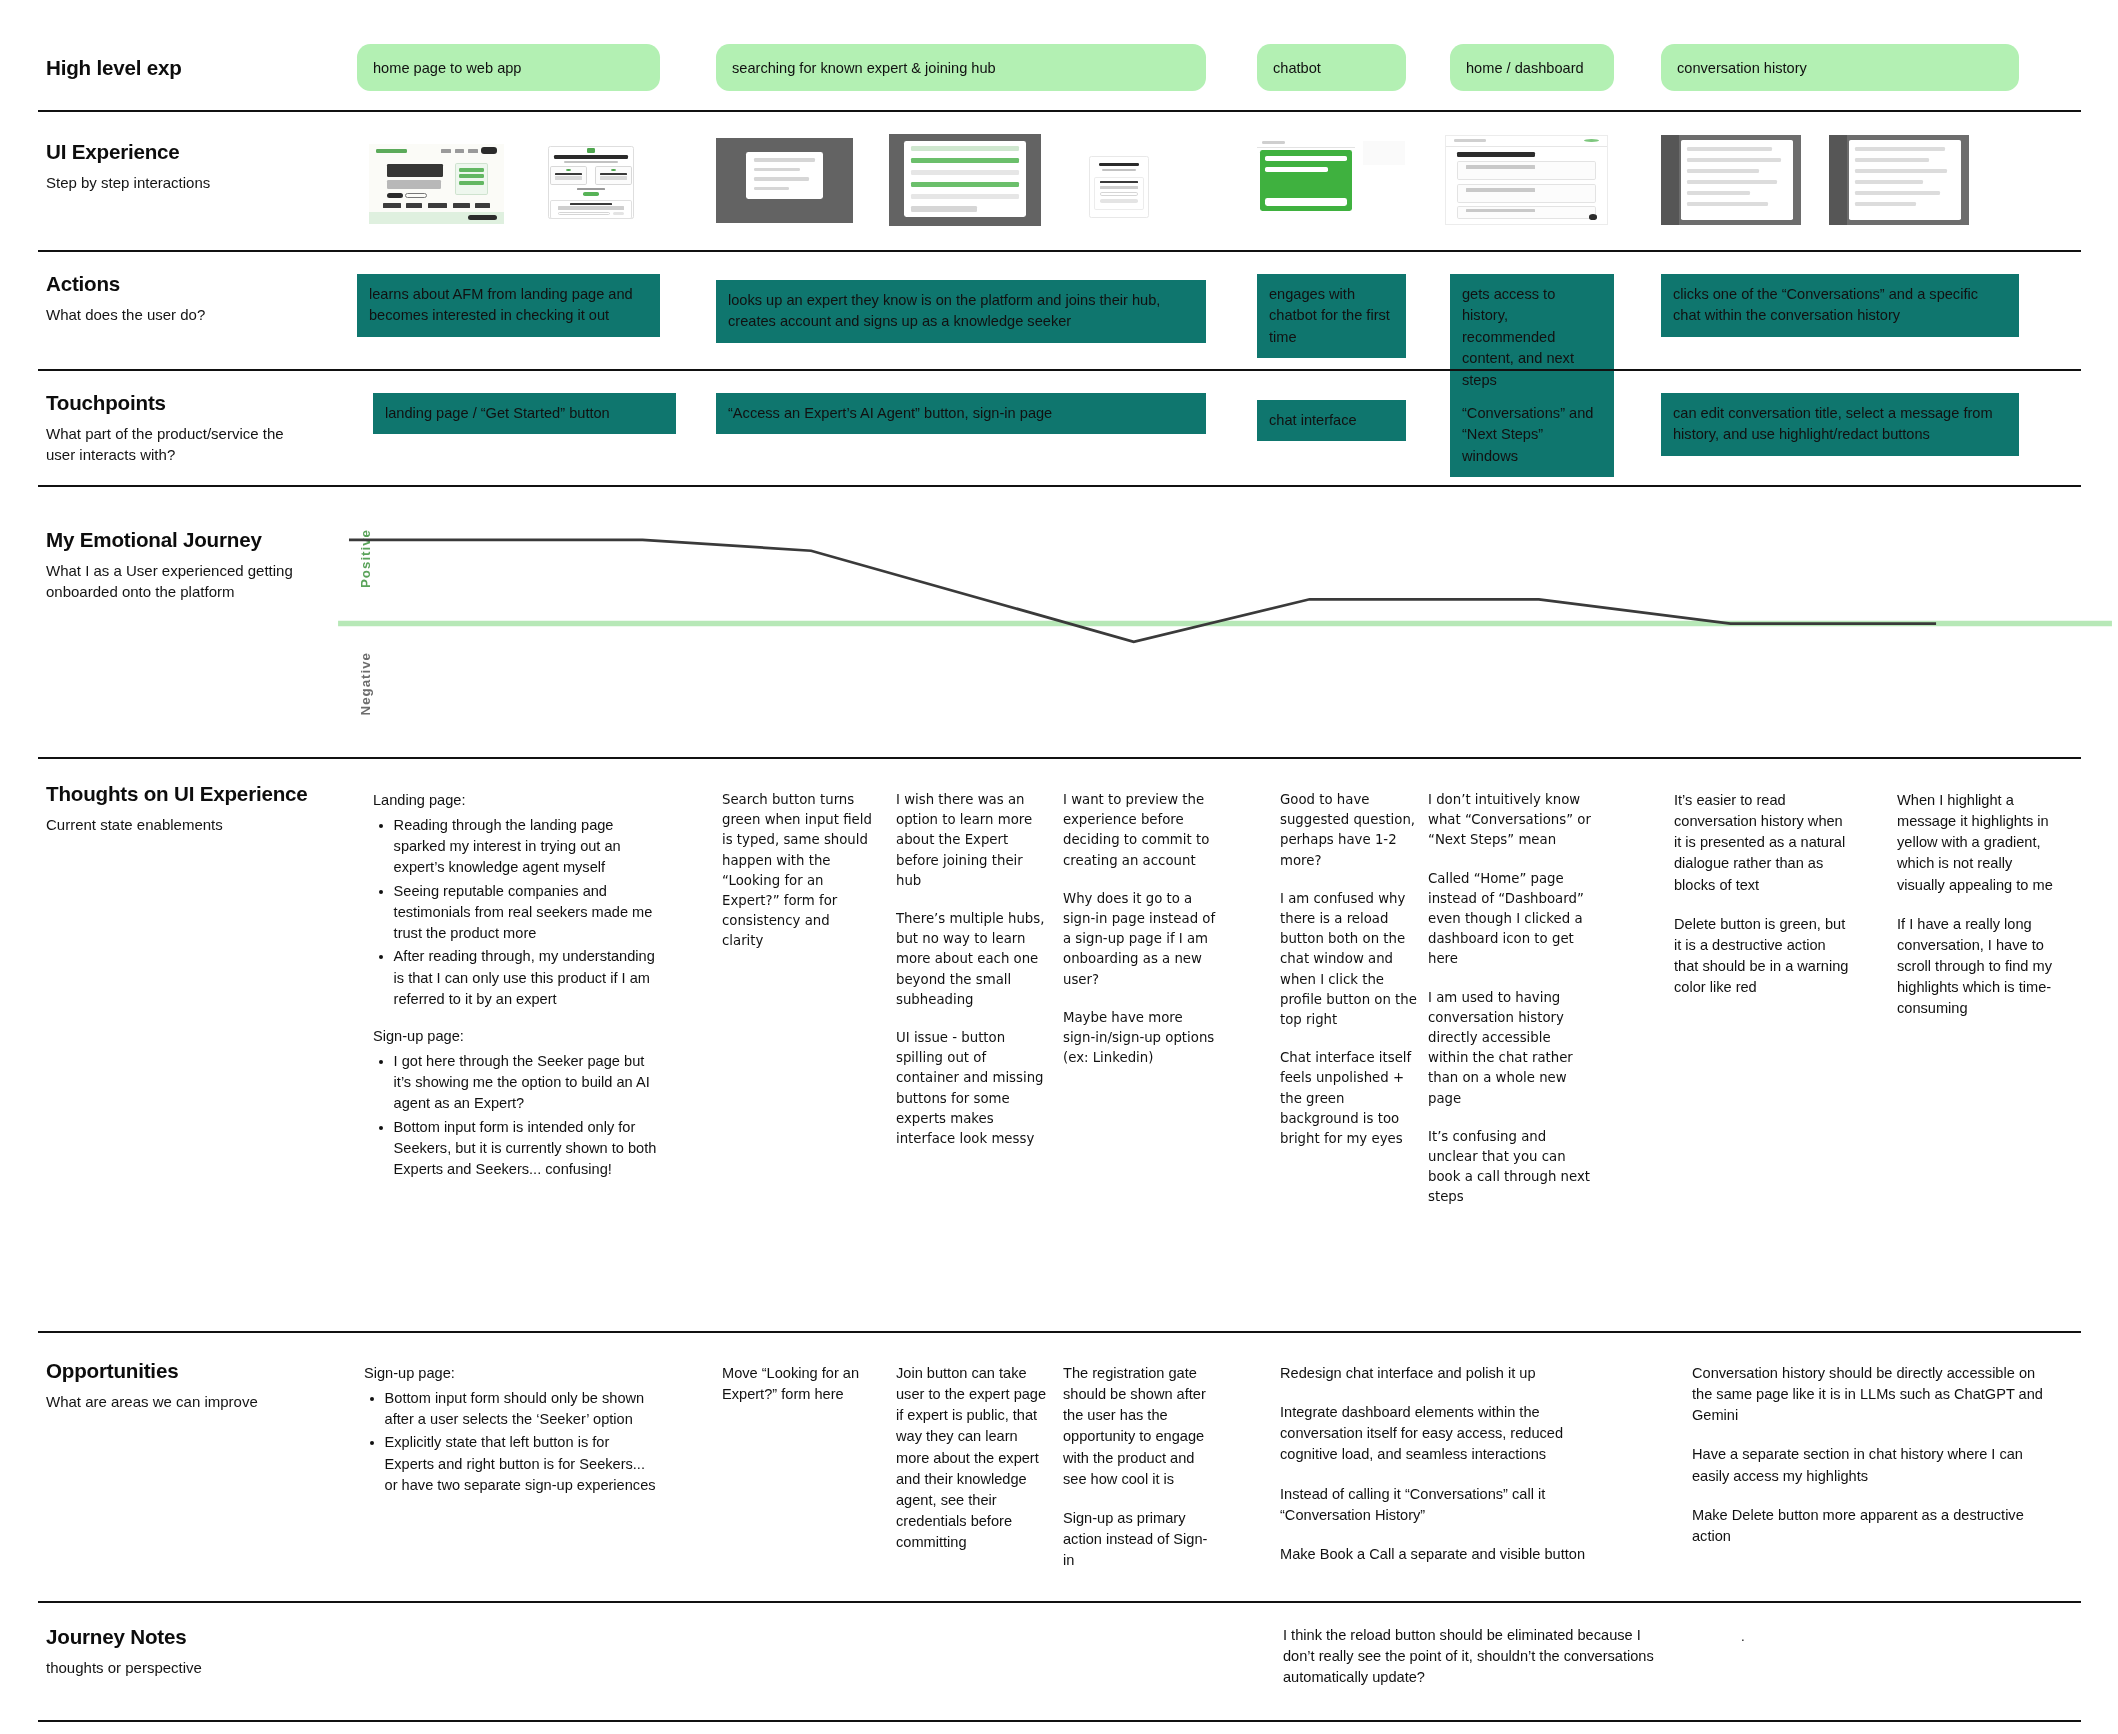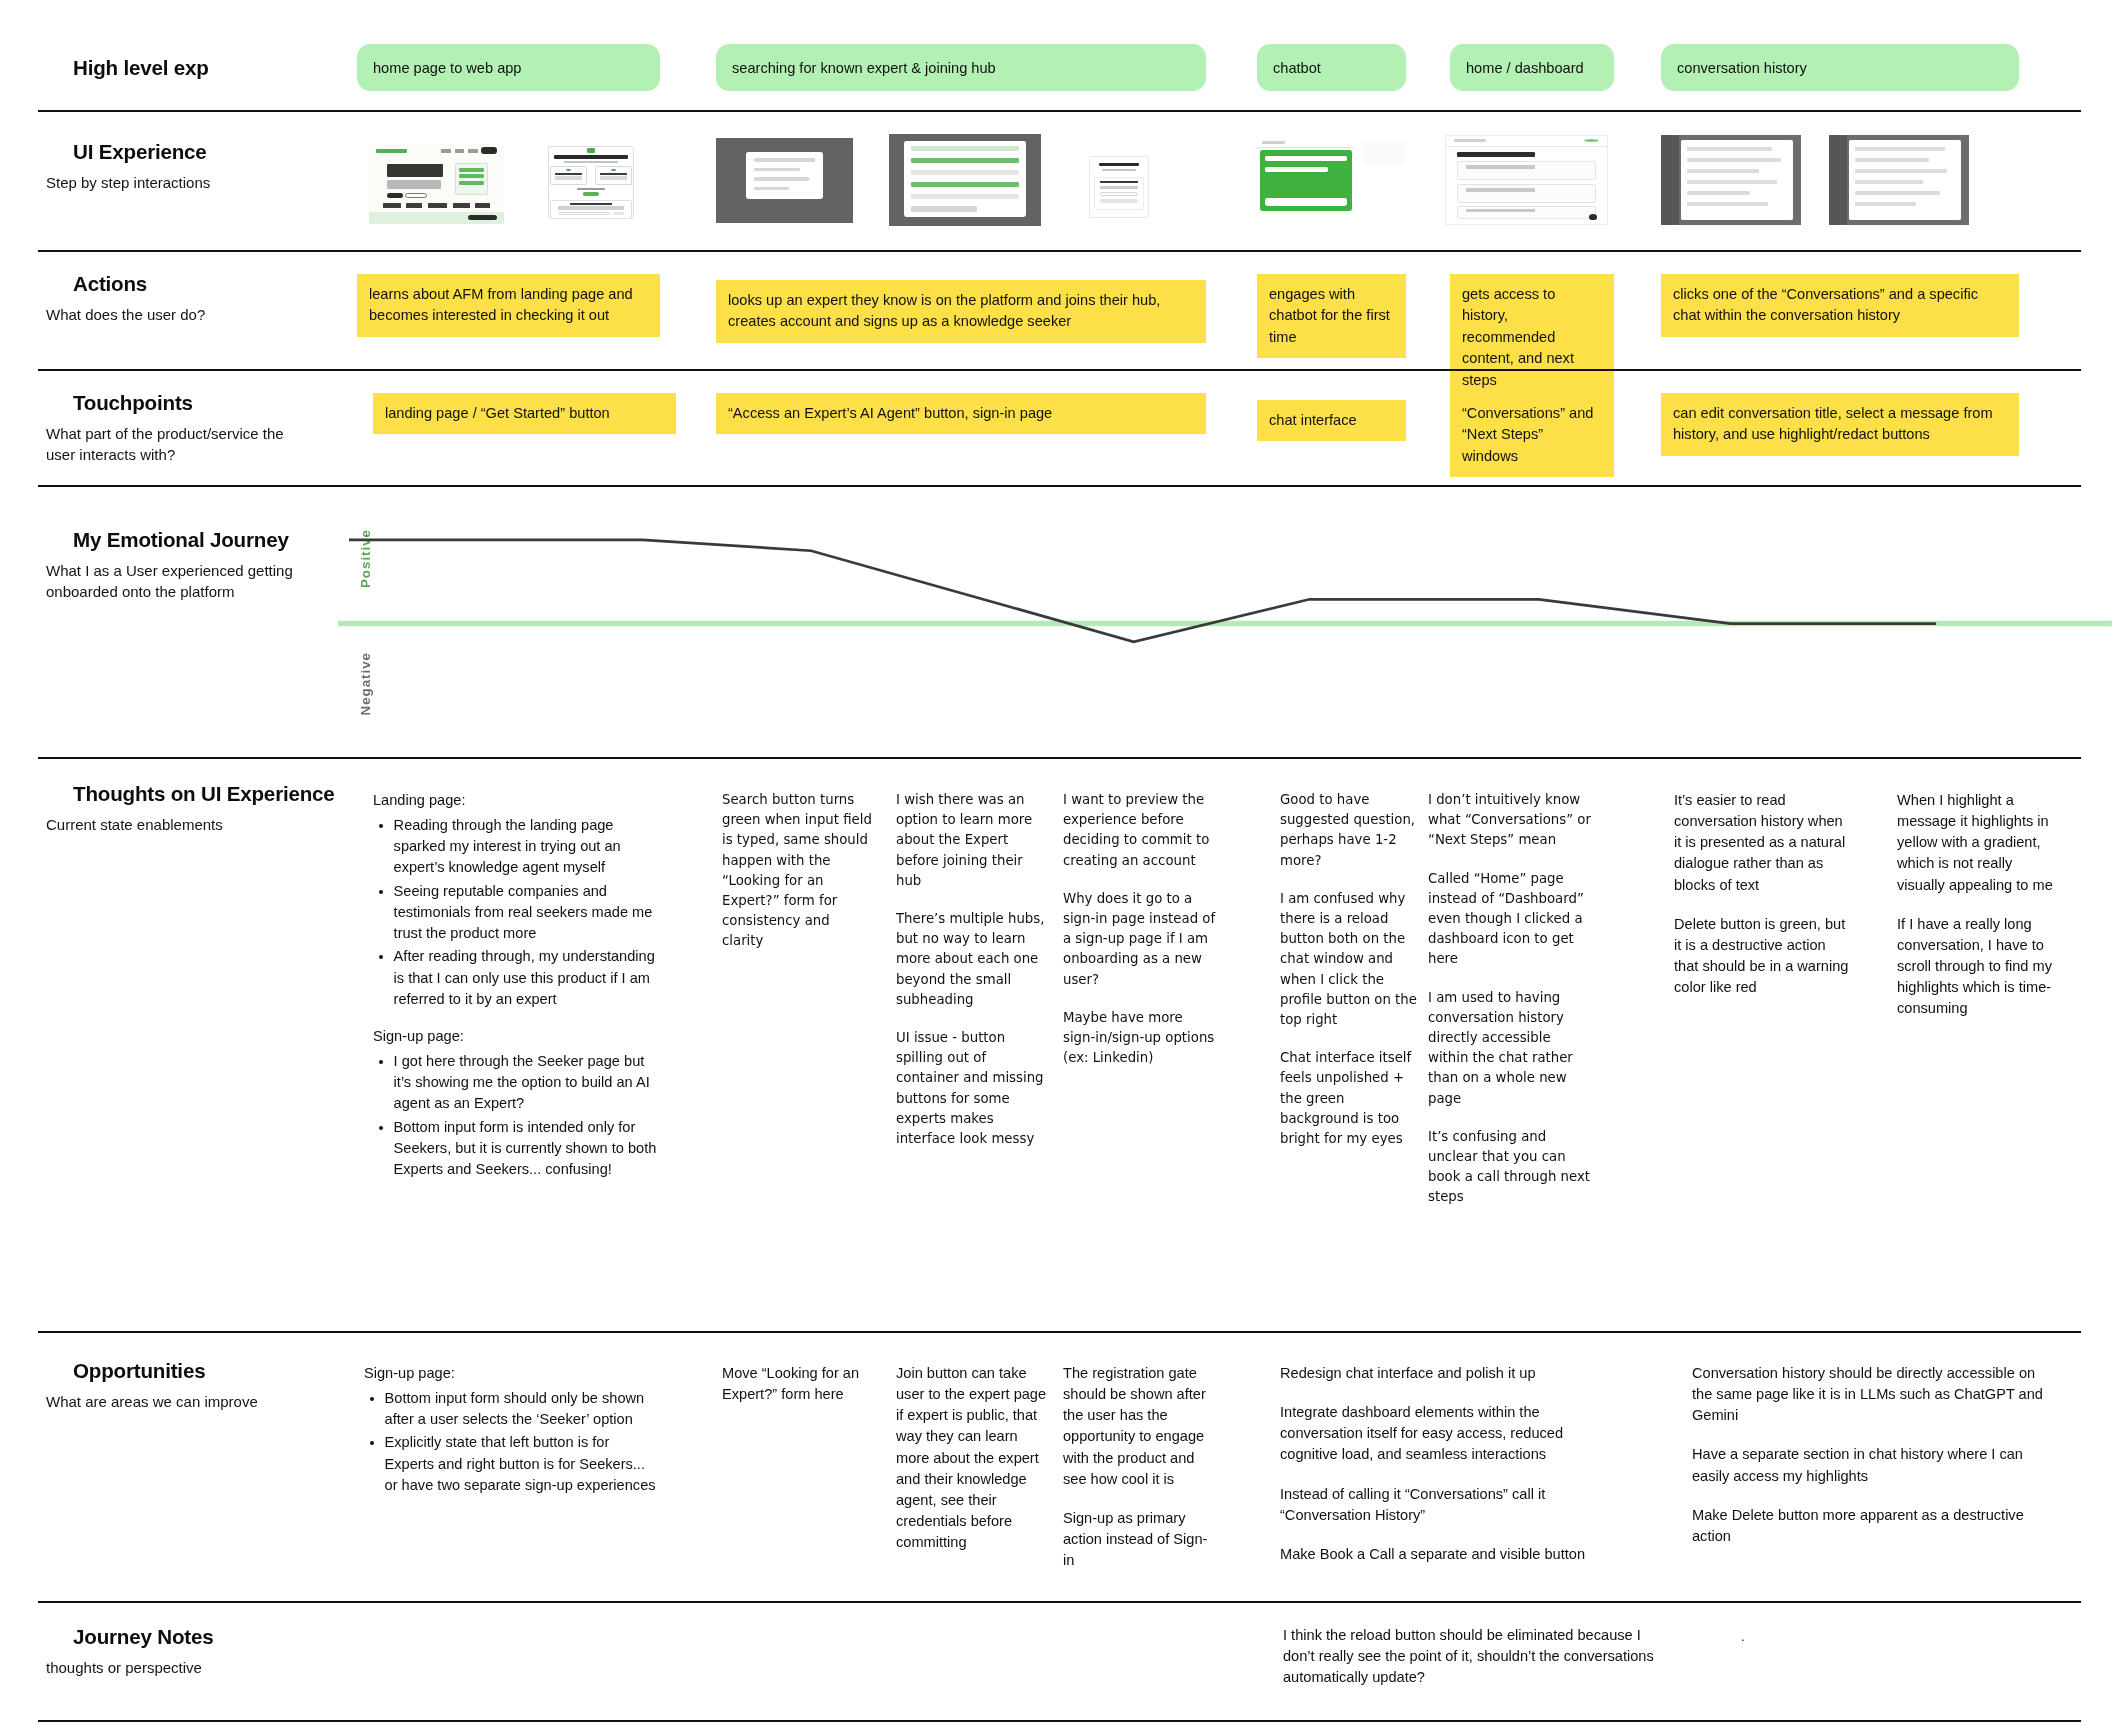--- a/index.html
+++ b/index.html
@@ -18,21 +18,21 @@
 
   
   .row { position: relative; width: 2119px; }
   .rule {
     position: absolute; left: 38px; right: 38px;
     height: 1.8px; background: #111111;
   }
   .label-block { position: absolute; left: 46px; }
   .label-title {
     font-size: 20.6px; font-weight: 700; letter-spacing: -0.2px;
-    line-height: 1.15; color: #0d0d0d; margin-left: 27px;
+    line-height: 1.15; color: #0d0d0d;
   }
   .label-sub {
     font-size: 15px; font-weight: 400; line-height: 1.45;
     color: #141414; margin-top: 8px; max-width: 261px;
   }
 
   
   .pill {
     position: absolute;
     background: #b3f0b3;
@@ -157,21 +157,21 @@
 
   
   .tb-conv { background: #6d6d6d; }
   .tb-conv .sheet { position: absolute; left: 14%; top: 6%; right: 6%; bottom: 6%; background: #ffffff; border-radius: 1.8px; }
   .tb-conv .sheet .ln { position: absolute; left: 6%; height: 5%; background: #dcdcdc; border-radius: 1.2px; display: block; }
   .tb-conv .side { position: absolute; left: 0; top: 0; bottom: 0; width: 13%; background: #565656; }
 
   
   .gbox {
     position: absolute;
-    background: #fde047;
+    background: #0f766e;
     padding: 9.7px 12px;
     font-size: 14.6px;
     line-height: 1.48;
     color: #111;
   }
 
   
   .emochart { position: absolute; }
   .axis-label {
     position: absolute;

